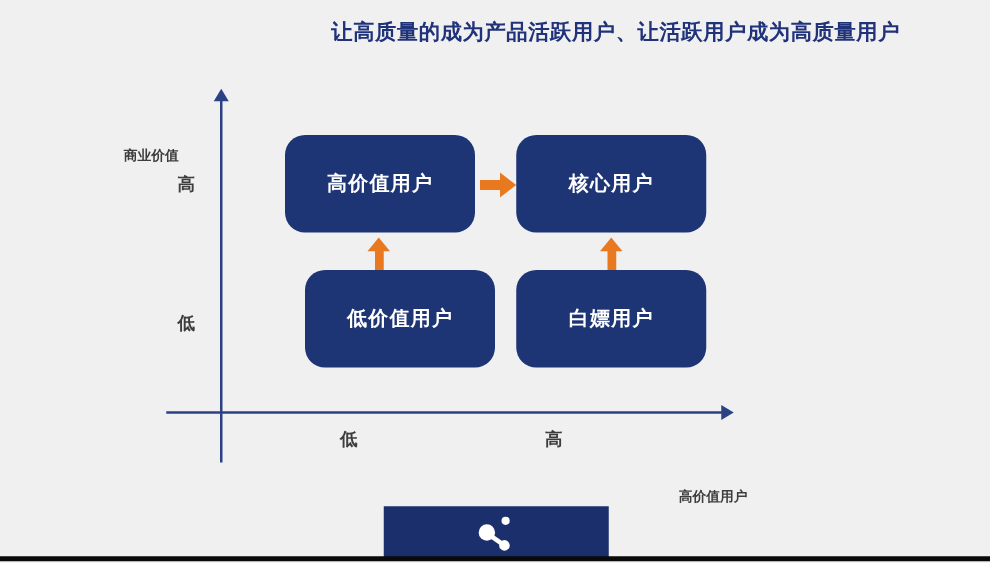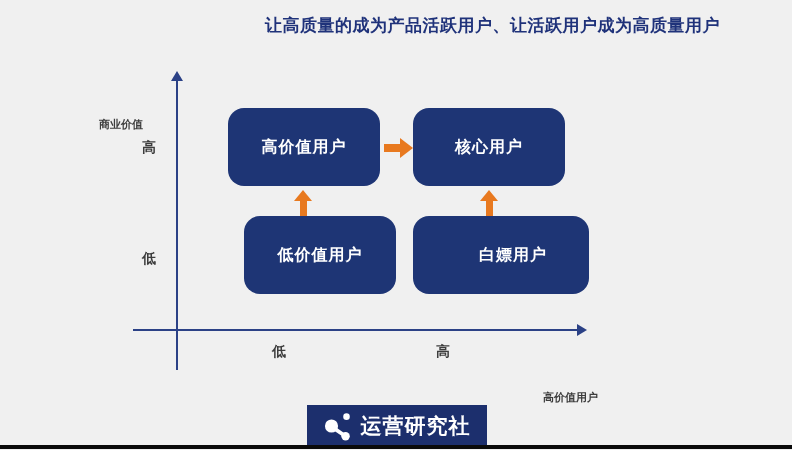--- a/index.html
+++ b/index.html
@@ -73,21 +73,21 @@
     font-size: 16px;
     font-weight: bold;
     display: flex;
     align-items: center;
     justify-content: center;
     letter-spacing: 1px;
   }
   .q-tl { left: 228px; top: 108px; }
   .q-tr { left: 413px; top: 108px; }
   .q-bl { left: 244px; top: 216px; }
-  .q-br { left: 413px; top: 216px; padding-left: 24px; }
+  .q-br { left: 413px; top: 216px; }
   .arrow-right-shaft {
     position: absolute;
     left: 384px; top: 144px;
     width: 17px; height: 8px;
     background: var(--arrow, #e8791f);
   }
   .arrow-right-head {
     position: absolute;
     left: 400px; top: 138px;
     width: 0; height: 0;
@@ -170,18 +170,17 @@
 
   <div class="footer-banner">
     <span style="display:inline-flex;">
       <svg width="30" height="30" viewBox="0 0 32 32" aria-hidden="true">
         <line x1="10" y1="18" x2="23" y2="27" stroke="#ffffff" stroke-width="4"></line>
         <circle cx="8" cy="16" r="7" fill="#ffffff"></circle>
         <circle cx="23" cy="27" r="4.5" fill="#ffffff"></circle>
         <circle cx="24" cy="6" r="3.5" fill="#ffffff"></circle>
       </svg>
     </span>
-    <span class="logo-text">运营研究社</span>
   </div>
 
   <div class="bottom-bar"></div>
 
 </div>
 
 </body></html>

